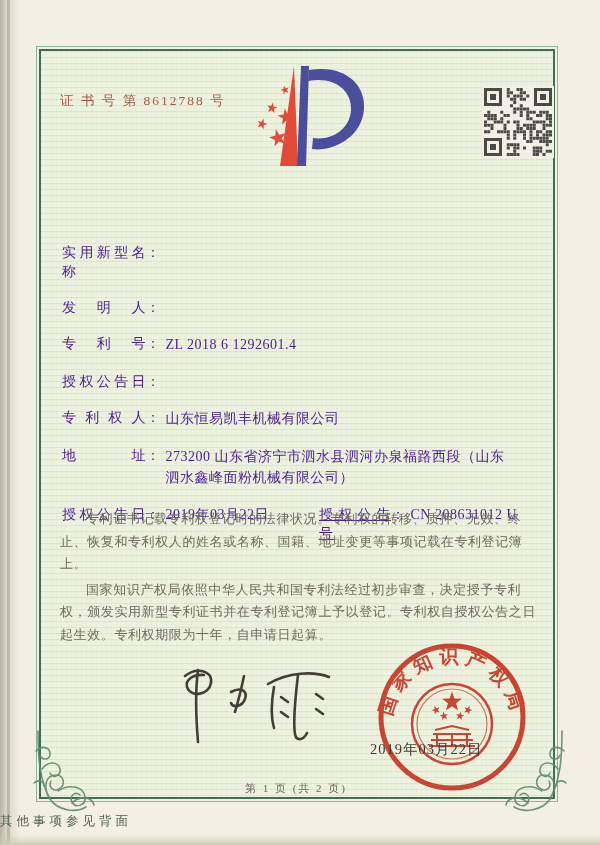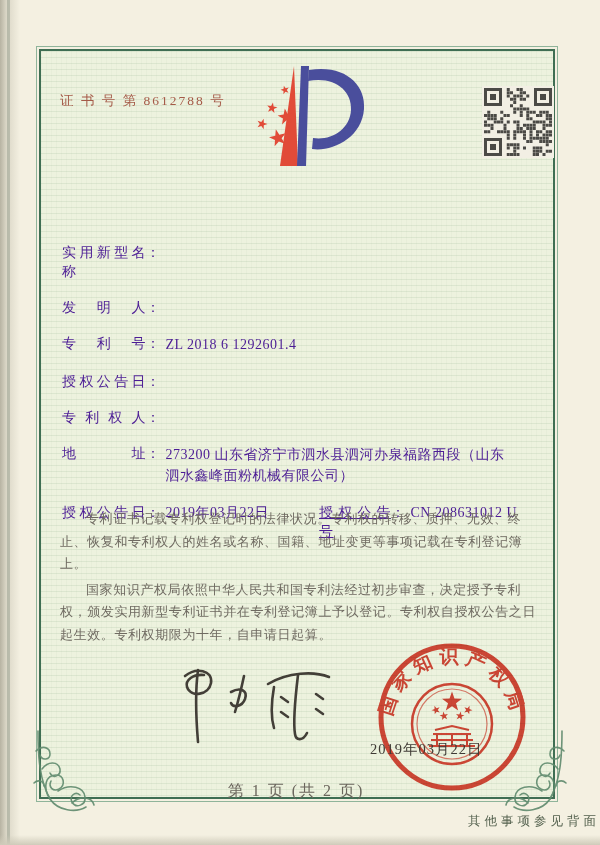--- a/index.html
+++ b/index.html
@@ -42,22 +42,22 @@
   .paras{position:absolute;left:60px;top:508px;width:482px;z-index:4;
          font-size:13px;line-height:22.5px;color:#6f6a61;letter-spacing:.6px;}
   .paras p{margin:0 0 3px 0;text-indent:2em;}
   .director{position:absolute;left:74px;top:694px;z-index:5;color:#4e4a43;
             font-size:15px;letter-spacing:3px;line-height:29px;}
   .signature{position:absolute;left:168px;top:660px;z-index:6;}
   .seal{position:absolute;left:377px;top:642px;z-index:5;opacity:.92;mix-blend-mode:multiply;}
   .seal-date{position:absolute;left:370px;top:740px;width:170px;z-index:6;
              font-size:14.5px;color:#3e3a34;letter-spacing:1px;}
   .page-num{position:absolute;left:36px;top:781px;width:520px;text-align:center;z-index:4;
-            font-size:16px;color:#6b665d;letter-spacing:2px;}
-  .back-note{position:absolute;left:0;top:813px;width:100%;text-align:right;z-index:4;
+            font-size:11px;color:#6b665d;letter-spacing:2px;}
+  .back-note{position:absolute;left:0;top:813px;width:100%;text-align:left;z-index:4;
              font-size:12.5px;color:#53604d;letter-spacing:4px;}
 </style>
 </head>
 <body>
 
 <div class="page">
 
   <div class="spine"></div>
   <div class="spine-line"></div>
   <div class="bottom-edge"></div>
@@ -289,20 +289,21 @@
         <span class="field-colon">：</span>
         <span class="field-value">ZL 2018 6 1292601.4</span>
     </div>
     <div class="field-row">
       <span class="field-label">授权公告日</span>
         <span class="field-colon">：</span>
     </div>
     <div class="field-row">
       <span class="field-label">专利权人</span>
         <span class="field-colon">：</span>
+        <span class="field-value">山东恒易凯丰机械有限公司</span>
     </div>
     <div class="field-row">
       <span class="field-label">地址</span>
         <span class="field-colon">：</span>
         <span class="field-value">273200 山东省济宁市泗水县泗河办泉福路西段（山东泗水鑫峰面粉机械有限公司）</span>
     </div>
     <div class="field-row">
       <span class="field-label">授权公告日</span>
         <span class="field-colon">：</span>
         <span>2019年03月22日</span>

